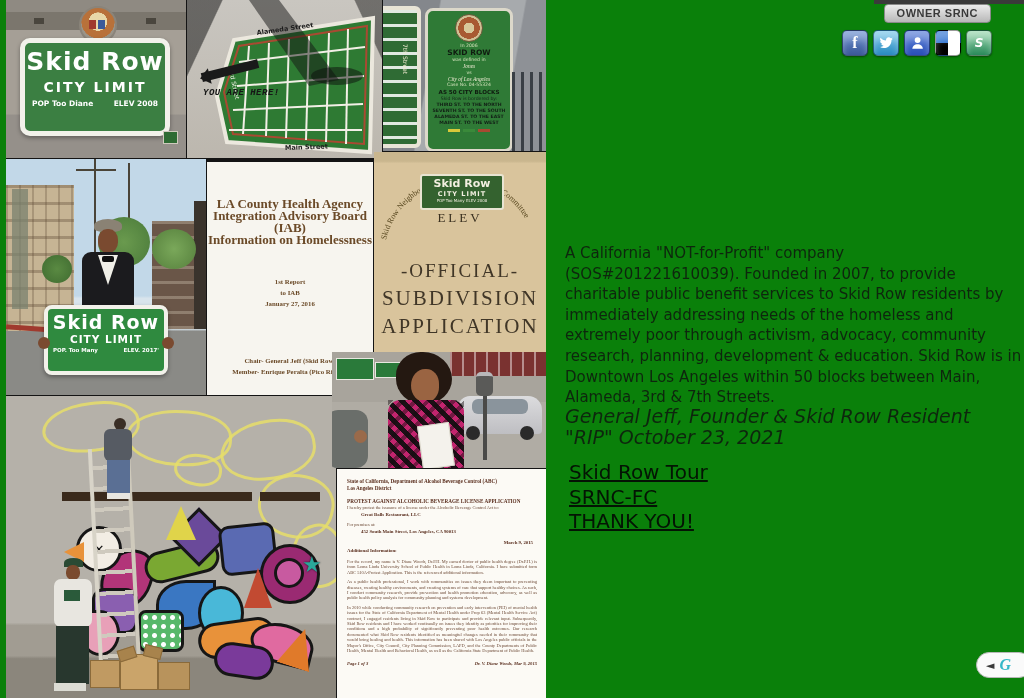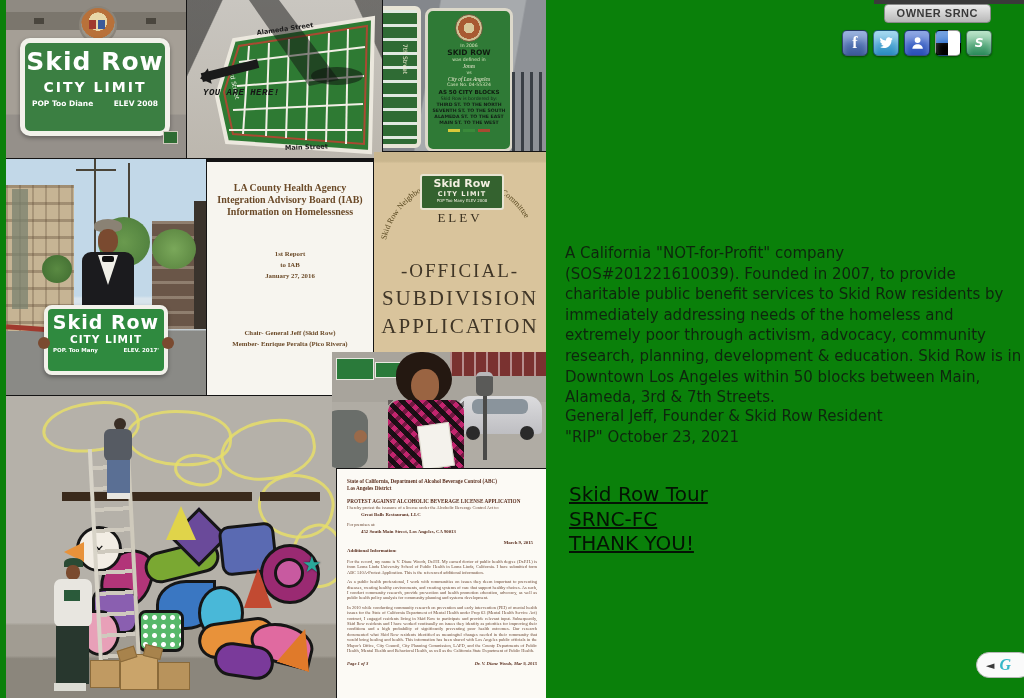--- a/index.html
+++ b/index.html
@@ -83,21 +83,21 @@
   .ph4 .bow{position:absolute;left:96px;top:97px;width:12px;height:6px;background:#101010;border-radius:2px;}
   .hand{position:absolute;width:12px;height:12px;background:#7a4a30;border-radius:50%;}
   .ph4 .greensign{position:absolute;left:38px;top:146px;width:116px;height:62px;border-width:4px;border-radius:8px;background:#2f8a3f;}
   .ph4 .sign-title{font-size:19px;line-height:22px;margin-top:2px;}
   .ph4 .sign-sub{font-size:10.5px;letter-spacing:1px;line-height:13px;}
   .ph4 .sign-row{font-size:5.5px;padding:1px 5px 0;}
 
   
   .ph5{left:201px;top:162px;width:166px;height:233px;background:#f7f5ef;
        font-family:"Liberation Serif",serif;color:#6b4a28;text-align:center;font-weight:bold;}
-  .ph5 .t1{font-size:10px;line-height:12px;margin-top:20px;}
+  .ph5 .t1{font-size:13px;line-height:12px;margin-top:36px;}
   .ph5 .t2{font-size:6.8px;line-height:11px;margin-top:30px;}
   .ph5 .t3{font-size:6.8px;line-height:11px;margin-top:46px;}
 
   
   .ph6{left:368px;top:152px;width:172px;height:228px;
        background:linear-gradient(180deg,#c9b68e 0 4%,#d9c49c 5% 90%,#cbb68c 91%);
        text-align:center;color:#44392а;}
   .ph6 svg text{font-family:"Liberation Serif",serif;}
   .ph6 .minisign{position:absolute;left:46px;top:22px;width:80px;height:32px;background:#34622f;
        border:2px solid #e8e4d2;border-radius:3px;color:#f2efe0;}
@@ -167,22 +167,22 @@
        box-shadow:inset 0 9px 7px rgba(255,255,255,.32),0 1px 2px rgba(0,0,0,.45);}
   .si-fb{background:linear-gradient(#6a8fd0,#3b5998);font-family:"Liberation Serif",serif;font-weight:bold;font-size:16px;}
   .si-tw{background:linear-gradient(#7ac8ea,#2a8ac0);}
   .si-ms{background:linear-gradient(#5a7fd8,#2a4fb8);}
   .si-de{background:conic-gradient(#fff 0 90deg,#fff 90deg 180deg,#000 180deg 270deg,#3274d1 270deg 360deg);}
   .si-su{background:linear-gradient(#9ad8b0,#2a8a5a);font-weight:800;font-size:12px;font-style:italic;}
 
   #title{left:564px;top:126px;color:#0d0d0d;font-weight:800;font-size:43px;line-height:53px;
        letter-spacing:0;text-shadow:0 0 1px #0d0d0d;}
   #about{left:565px;top:243px;width:459px;font-size:15px;line-height:20.6px;color:#0e260e;white-space:pre-line;}
-  #founder{left:565px;top:406px;width:459px;font-size:15px;line-height:21px;color:#0e260e;}
-  #links{left:569px;top:482px;display:flex;flex-direction:column;}
+  #founder{left:565px;top:406px;width:459px;font-size:19px;line-height:21px;color:#0e260e;font-style:italic;}
+  #links{left:569px;top:460px;display:flex;flex-direction:column;}
   #links a{color:#041404;font-size:20px;line-height:24.5px;text-decoration:underline;cursor:pointer;width:max-content;}
 
   #badge{right:-8px;top:652px;width:56px;height:26px;background:#fafafa;border:1px solid #b8b8b8;
        border-radius:13px;display:flex;align-items:center;gap:5px;padding-left:9px;box-sizing:border-box;cursor:pointer;}
   #badge .arr{font-size:11px;color:#3a3a3a;line-height:1;}
   #badge .g{font-family:"Liberation Serif",serif;font-style:italic;font-weight:bold;font-size:16px;color:#35b8c8;line-height:1;}
 </style>
 </head>
 <body>
 

